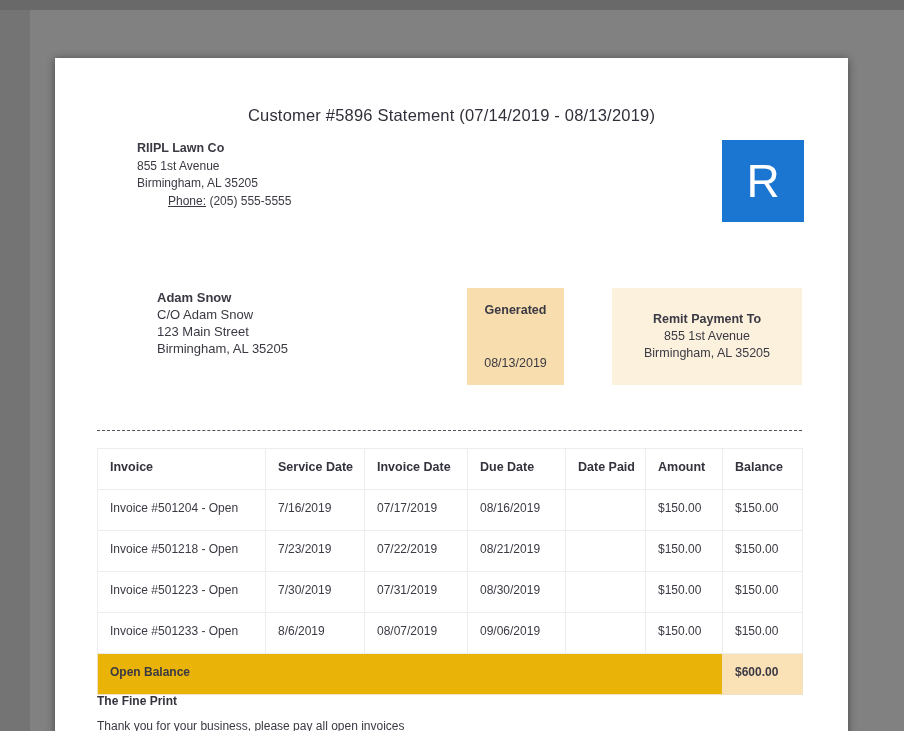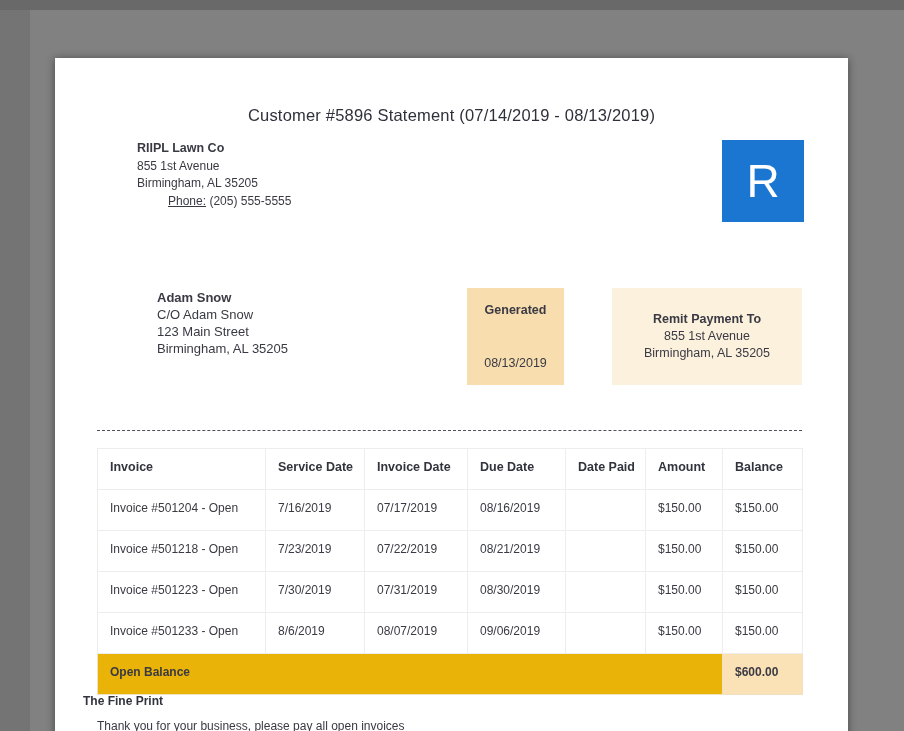--- a/index.html
+++ b/index.html
@@ -110,21 +110,21 @@
     font-size: 12.5px;
     color: #33333e;
   }
   .invoice-table tfoot td {
     background: #fbe2b6;
     font-weight: bold;
     border-color: #f0e0c2;
   }
   .fine-print-heading {
     position: absolute;
-    left: 28px; top: 636px;
+    left: 42px; top: 636px;
     font-size: 12px;
     font-weight: bold;
     color: #33333e;
   }
   .fine-print-text {
     position: absolute;
     left: 42px; top: 661px;
     font-size: 12px;
   }
 </style>

